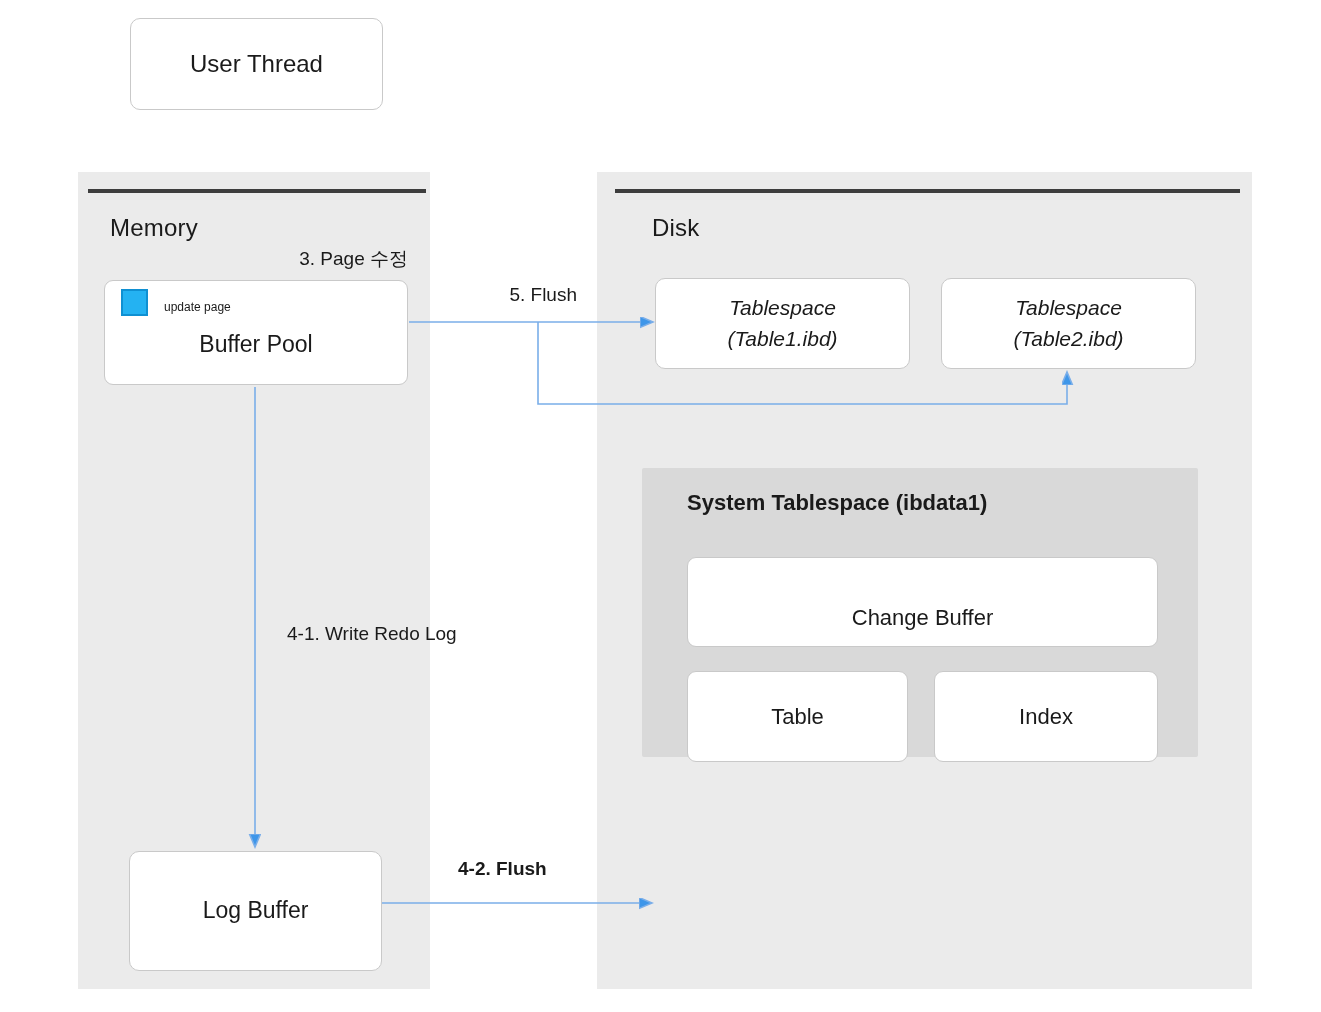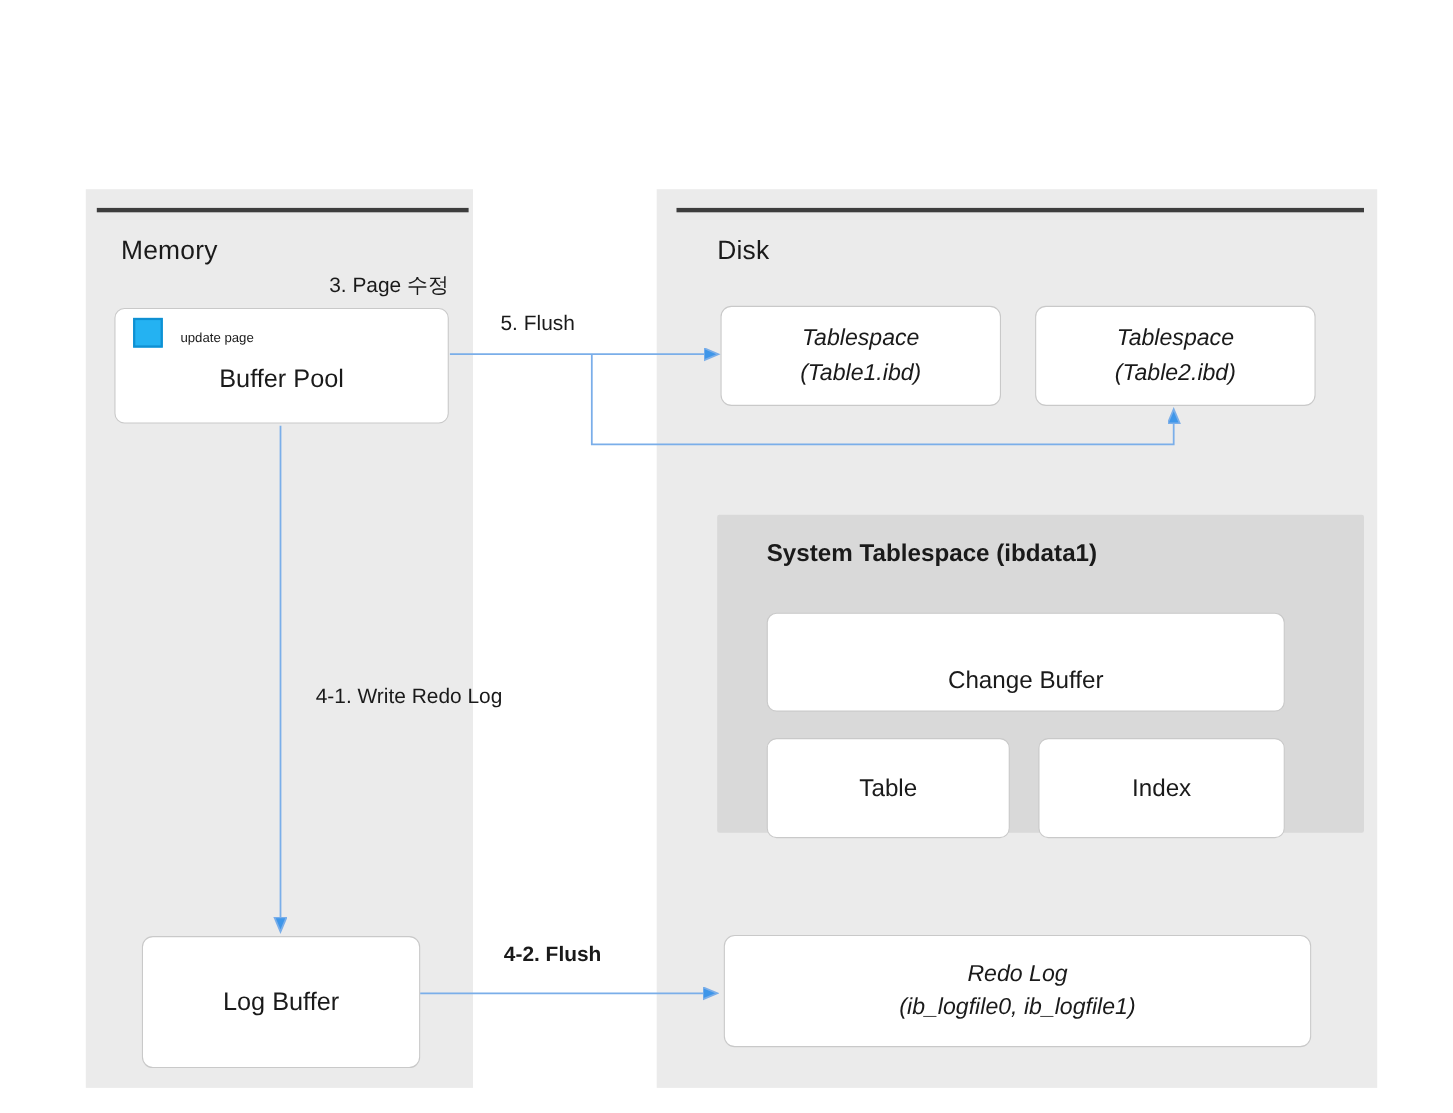--- a/index.html
+++ b/index.html
@@ -43,20 +43,23 @@
   }
   .st-title{position:absolute;left:45px;top:22px;font-size:22px;font-weight:700;}
   .arrows-svg{position:absolute;left:0;top:0;pointer-events:none;}
   .arrows-svg path{stroke:var(--arrow-line);stroke-width:1.6;fill:none;}
 </style>
 </head>
 <body>
 
 <div class="canvas">
 
+  <div class="white-box" style="left:130px;top:18px;width:253px;height:92px;">
+    <div class="box-label" style="font-size:24px;">User Thread</div>
+  </div>
 
   <div class="panel" style="left:78px;top:172px;width:352px;height:817px;">
     <div class="panel-bar" style="left:10px;top:17px;width:338px;"></div>
     <div class="panel-title" style="left:32px;top:42px;">Memory</div>
 
     <div class="white-box" style="left:26px;top:108px;width:304px;height:105px;border-radius:9px;">
       <div class="bp-square"></div>
       <div class="bp-tag">update page</div>
       <div class="bp-name">Buffer Pool</div>
     </div>
@@ -73,41 +76,37 @@
     <div class="white-box" style="left:58px;top:106px;width:255px;height:91px;">
       <div class="box-label-sm">Tablespace</div>
       <div class="box-label-sm">(Table1.ibd)</div>
     </div>
 
     <div class="white-box" style="left:344px;top:106px;width:255px;height:91px;">
       <div class="box-label-sm">Tablespace</div>
       <div class="box-label-sm">(Table2.ibd)</div>
     </div>
 
-    <div class="system-tablespace" style="left:55px;top:296px;width:556px;height:289px;padding-left:32px;">
+    <div class="system-tablespace" style="left:45px;top:296px;width:556px;height:289px;">
       <div class="st-title">System Tablespace (ibdata1)</div>
       <div class="white-box" style="left:45px;top:89px;width:471px;height:90px;border-radius:9px;">
         <div class="box-label" style="font-size:22px;margin-top:32px;">Change Buffer</div>
       </div>
       <div class="white-box" style="left:292px;top:203px;width:224px;height:91px;border-radius:9px;">
         <div class="box-label" style="font-size:22px;">Index</div>
       </div>
       <div class="white-box" style="left:45px;top:203px;width:221px;height:91px;border-radius:9px;">
         <div class="box-label" style="font-size:22px;">Table</div>
       </div>
     </div>
 
-    <div class="white-box" style="left:61px;top:678px;width:534px;height:102px;">
-      <div class="box-label-sm">Redo Log</div>
-      <div class="box-label-sm">(ib_logfile0, ib_logfile1)</div>
-    </div>
   </div>
 
   <div class="step-label" style="right:913px;top:246px;">3. Page 수정</div>
-  <div class="step-label" style="left:455px;top:284px;width:122px;text-align:left;">5. Flush</div>
+  <div class="step-label" style="left:455px;top:284px;width:122px;text-align:right;">5. Flush</div>
   <div class="step-label" style="left:287px;top:623px;">4-1. Write Redo Log</div>
   <div class="step-label" style="left:458px;top:858px;width:122px;text-align:left;font-weight:bold;">4-2. Flush</div>
 
   <svg class="arrows-svg" width="1321" height="1012" viewBox="0 0 1321 1012">
     <defs>
       <marker id="ah" markerUnits="userSpaceOnUse" markerWidth="15" markerHeight="13" refX="12" refY="5.5" orient="auto">
         <path d="M0,0 L13,5.5 L0,11 Z" fill="#3e96e9" stroke="none" style="fill:var(--arrow-head);"></path>
       </marker>
     </defs>
     <path d="M409,322 H652" marker-end="url(#ah)"></path>

